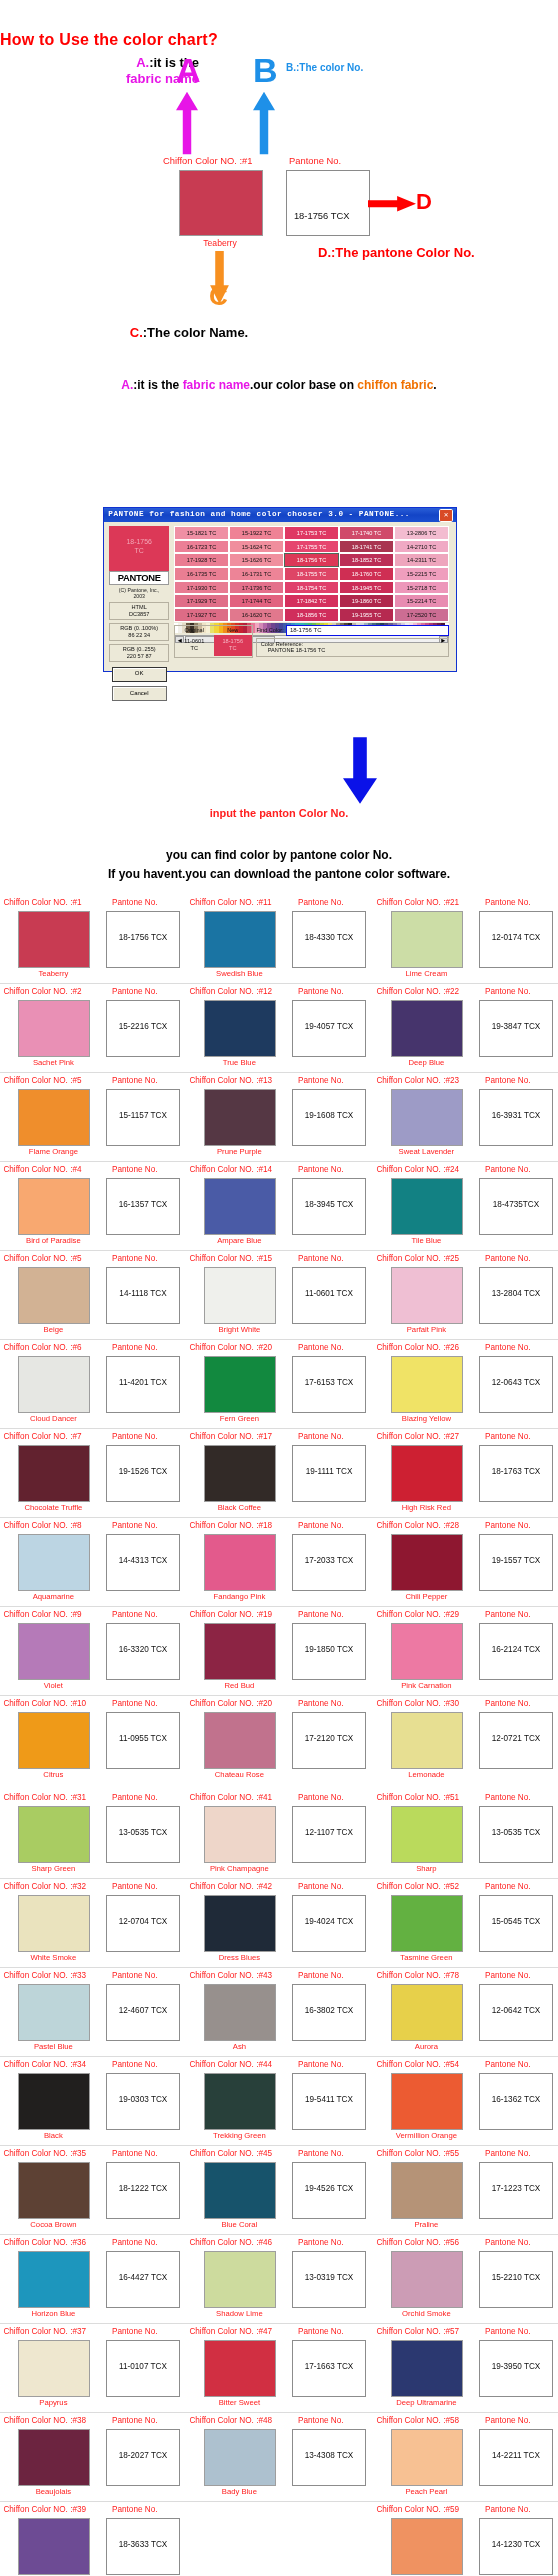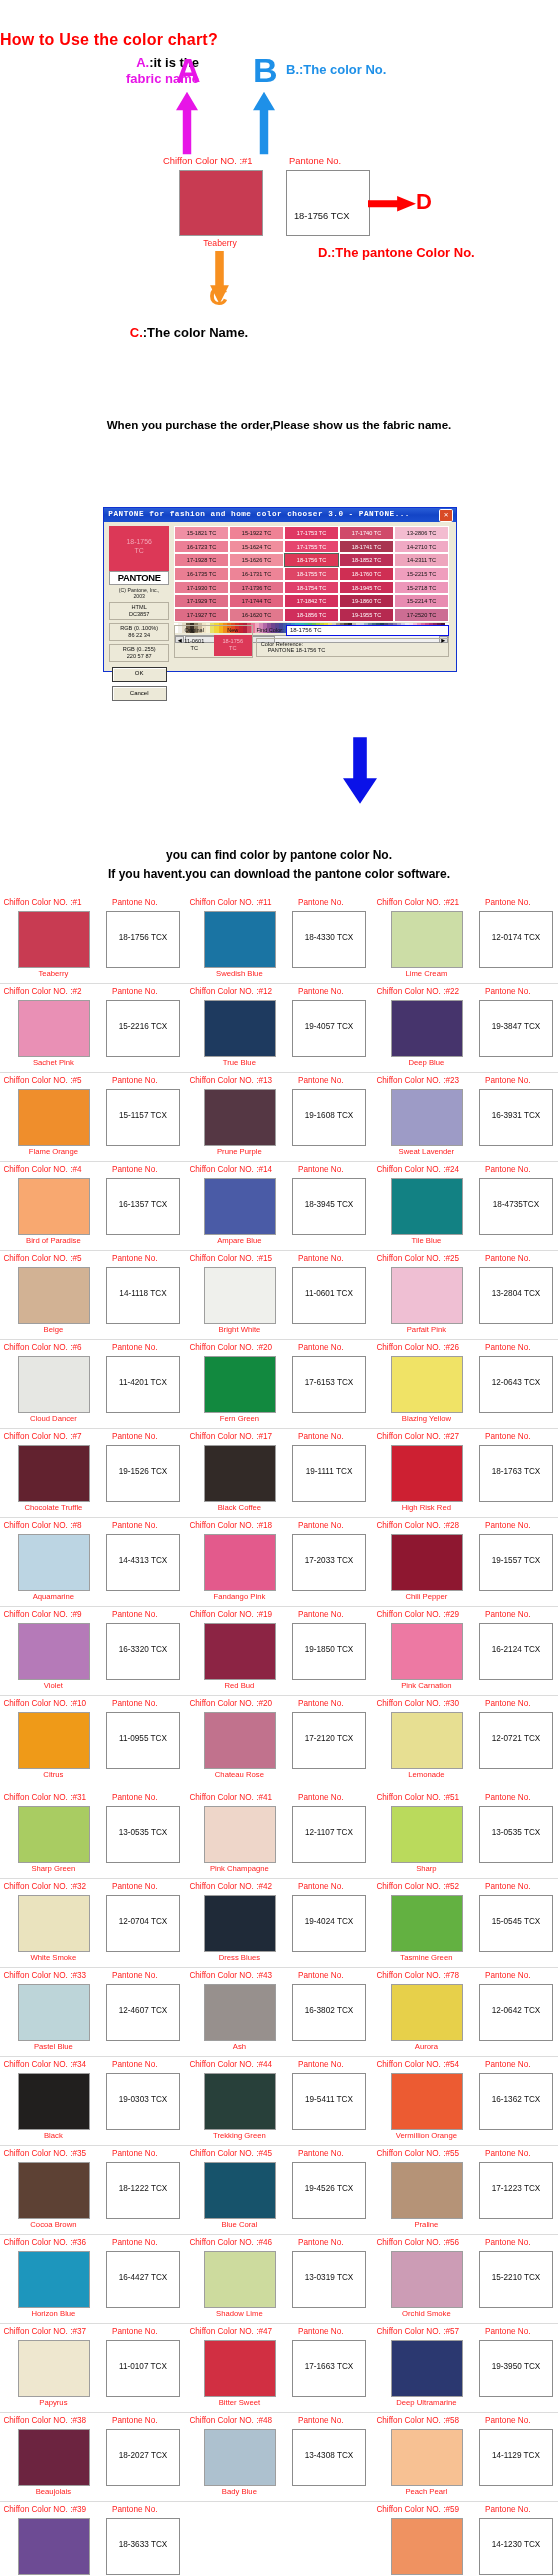--- a/index.html
+++ b/index.html
@@ -17,21 +17,21 @@
     font-size:16px;font-weight:bold;color:#ff0000;letter-spacing:0.2px;margin-top:19px;
   }
 
   .legend-a{
     position:absolute;left:70px;top:55px;width:129px;text-align:right;
     font-size:13px;font-weight:bold;line-height:16.3px;color:#000;
   }
   .legend-a .mag{color:#e715e7;}
   .bigA{position:absolute;left:176px;top:53px;font-size:34px;font-weight:bold;color:#e715e7;line-height:34px;}
   .bigB{position:absolute;left:253px;top:53px;font-size:34px;font-weight:bold;color:#1e90e8;line-height:34px;}
-  .legend-b{position:absolute;left:286px;top:62px;font-size:13px;font-weight:bold;color:#1e90e8;}
+  .legend-b{position:absolute;left:286px;top:62px;font-size:10px;font-weight:bold;color:#1e90e8;}
 
   .lbl-chiffon1{position:absolute;left:163px;top:155px;font-size:9.4px;color:#ff2020;white-space:nowrap;}
   .sw-demo{position:absolute;left:179px;top:170px;width:82px;height:64px;background:#c83b52;border:0.9px solid #9b9b9b;}
   .lbl-teaberry{position:absolute;left:179px;top:238px;width:82px;text-align:center;font-size:8.6px;color:#ff2020;}
 
   .lbl-pantone1{position:absolute;left:289px;top:155px;font-size:9.4px;color:#ff2020;}
   .box-demo{position:absolute;left:286px;top:170px;width:82px;height:64px;background:#fff;border:0.9px solid #8a8a8a;}
   .box-demo span{position:absolute;left:6.9px;top:39px;font-size:9.4px;color:#111;}
 
   .bigD{position:absolute;left:416px;top:191px;font-size:22px;font-weight:bold;color:#ff0000;line-height:22px;}
@@ -160,22 +160,24 @@
   </div>
 
   <svg style="position:absolute;left:210px;top:251px;" width="19" height="53" viewBox="0 0 22 62">
     <polygon points="11,62 22,40 16,40 16,0 6,0 6,40 0,40" fill="#f79020"></polygon>
   </svg>
   <div class="bigC">C</div>
   <div class="legend-c">
     <span class="red">C.</span><span>:The color Name.</span>
   </div>
 
-
-  <div class="para2">When you purchase the order,Please show us the fabric name.</div>
+  <div class="para1">
+    <span class="mag">A.</span><span>:it is the </span><span class="mag">fabric name</span><span>.our color base on </span><span class="org">chiffon fabric</span><span>.</span>
+  </div>
+
 
 
   <div class="dlg">
     <div class="dlg-title">
       <span>PANTONE for fashion and home color chooser 3.0 - PANTONE...</span>
       <div class="dlg-close">✕</div>
     </div>
     <div class="dlg-body">
 
       <div class="pan-left">
@@ -354,20 +356,21 @@
         </div>
       </div>
 
     </div>
   </div>
 
   <svg class="blue-arrow" width="34" height="67" viewBox="0 0 40 78">
     <polygon points="20,78 40,48 28,48 28,0 12,0 12,48 0,48" fill="#0a12e8"></polygon>
   </svg>
 
+  <div class="legend-input">input the panton Color No.</div>
 
   <div class="para4">
     <span>you can find color by pantone color No.</span><br>
     <span>If you havent.you can download the pantone color software.</span>
   </div>
 
   <div class="chart" id="chart-block-0" style="top:895px;">
       <div class="crow">
         <div class="cgroup g0">
           <div class="c-hdr-l">Chiffon Color NO. :#1</div>
@@ -881,21 +884,21 @@
           <div class="c-pbox">
             <span>13-4308 TCX</span>
           </div>
         </div>
         <div class="cgroup g2">
           <div class="c-hdr-l">Chiffon Color NO. :#58</div>
           <div class="c-hdr-r">Pantone No.</div>
           <div class="c-swatch" style="background: rgb(247, 193, 147);"></div>
           <div class="c-name">Peach Pearl</div>
           <div class="c-pbox">
-            <span>14-1129 TCX</span>
+            <span>14-2211 TCX</span>
           </div>
         </div>
       </div>
       <div class="crow">
         <div class="cgroup g0">
           <div class="c-hdr-l">Chiffon Color NO. :#39</div>
           <div class="c-hdr-r">Pantone No.</div>
           <div class="c-swatch" style="background: rgb(109, 75, 148);"></div>
           <div class="c-pbox">
             <span>18-3633 TCX</span>

